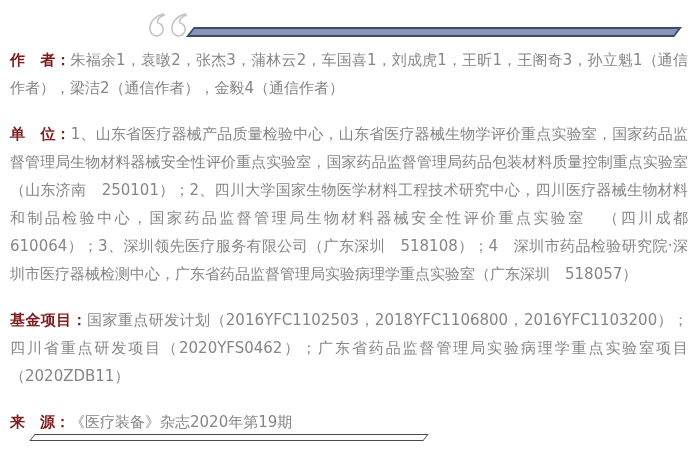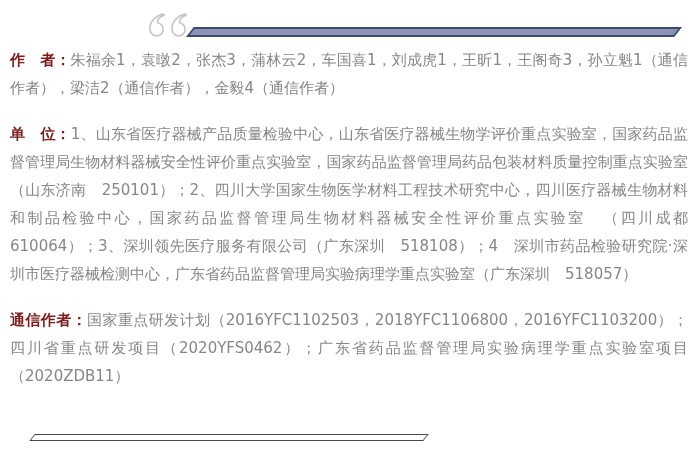--- a/index.html
+++ b/index.html
@@ -43,19 +43,20 @@
       <path d="M39 2 C31 4.2 25.4 10 26 17.2 A6.6 6.6 0 1 0 33.6 10.8 C33.2 7 35.4 4.6 40 3.2 Z"></path>
     </g>
   </svg>
   <div class="top-bar"></div>
 
   <div class="content">
     <p><span class="label">作　者：</span><span>朱福余1，袁暾2，张杰3，蒲林云2，车国喜1，刘成虎1，王昕1，王阁奇3，孙立魁1（通信作者），梁洁2（通信作者），金毅4（通信作者）</span></p>
 
     <p><span class="label">单　位：</span><span>1、山东省医疗器械产品质量检验中心，山东省医疗器械生物学评价重点实验室，国家药品监督管理局生物材料器械安全性评价重点实验室，国家药品监督管理局药品包装材料质量控制重点实验室　（山东济南　250101）；2、四川大学国家生物医学材料工程技术研究中心，四川医疗器械生物材料和制品检验中心，国家药品监督管理局生物材料器械安全性评价重点实验室　（四川成都　610064）；3、深圳领先医疗服务有限公司（广东深圳　518108）；4　深圳市药品检验研究院·深圳市医疗器械检测中心，广东省药品监督管理局实验病理学重点实验室（广东深圳　518057）</span></p>
 
-    <p><span class="label">通信作者：</span><span>国家重点研发计划（2016YFC1102503，2018YFC1106800，2016YFC1103200）；四川省重点研发项目（2020YFS0462）；广东省药品监督管理局实验病理学重点实验室项目（2020ZDB11）</span></p>
+    <p><span class="label">基金项目：</span><span>国家重点研发计划（2016YFC1102503，2018YFC1106800，2016YFC1103200）；四川省重点研发项目（2020YFS0462）；广东省药品监督管理局实验病理学重点实验室项目（2020ZDB11）</span></p>
 
+    <p><span class="label">来　源：</span><span>《医疗装备》杂志2020年第19期</span></p>
   </div>
 
   <div class="bottom-bar"></div>
 
 </div>
 
 </body></html>

